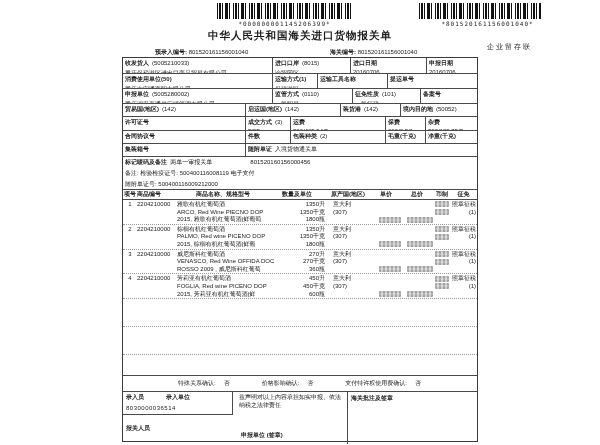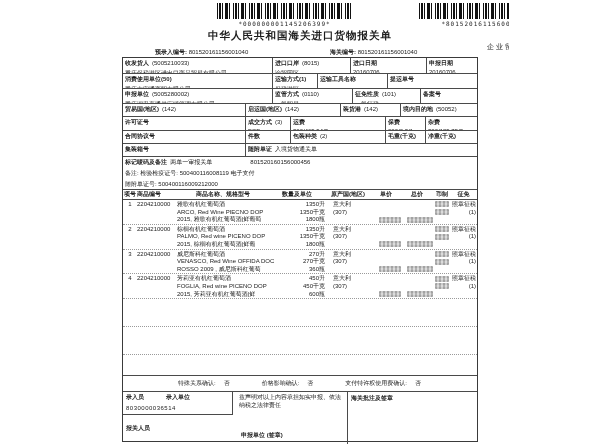--- a/index.html
+++ b/index.html
@@ -1,17 +1,17 @@
 <!DOCTYPE html>
 <html><head>
 <meta charset="utf-8">
 <style>
   html,body{margin:0;padding:0;}
   body{width:600px;height:445px;background:#fff;font-family:"Liberation Sans","DejaVu Sans",sans-serif;color:#1c1c1c;-webkit-font-smoothing:antialiased;}
-  .page{position:relative;width:509px;height:445px;background:#fff;overflow:hidden;}
+  .page{position:relative;width:509px;height:445px;background:#fff;overflow:hidden;padding-left:32px;}
 
   
   .barcode{position:absolute;top:3px;}
   .bc-left{left:217px;width:135px;}
   .bc-right{left:419px;width:137px;}
   .bars{height:16px;background:repeating-linear-gradient(90deg,#111 0 1px,#fff 1px 2px,#111 2px 4px,#fff 4px 5px,#111 5px 6px,#fff 6px 8px,#111 8px 11px,#fff 11px 12px,#111 12px 13px,#fff 13px 16px);}
   .bc-text{font-family:"DejaVu Sans Mono",monospace;font-size:6px;letter-spacing:1px;text-align:center;margin-top:1px;white-space:nowrap;}
 
   .doc-title{position:absolute;top:29px;left:122px;width:356px;text-align:center;font-size:10.5px;font-weight:bold;letter-spacing:1px;white-space:nowrap;}
   .copy-label{position:absolute;top:42px;left:487px;font-size:7px;letter-spacing:2px;white-space:nowrap;}

